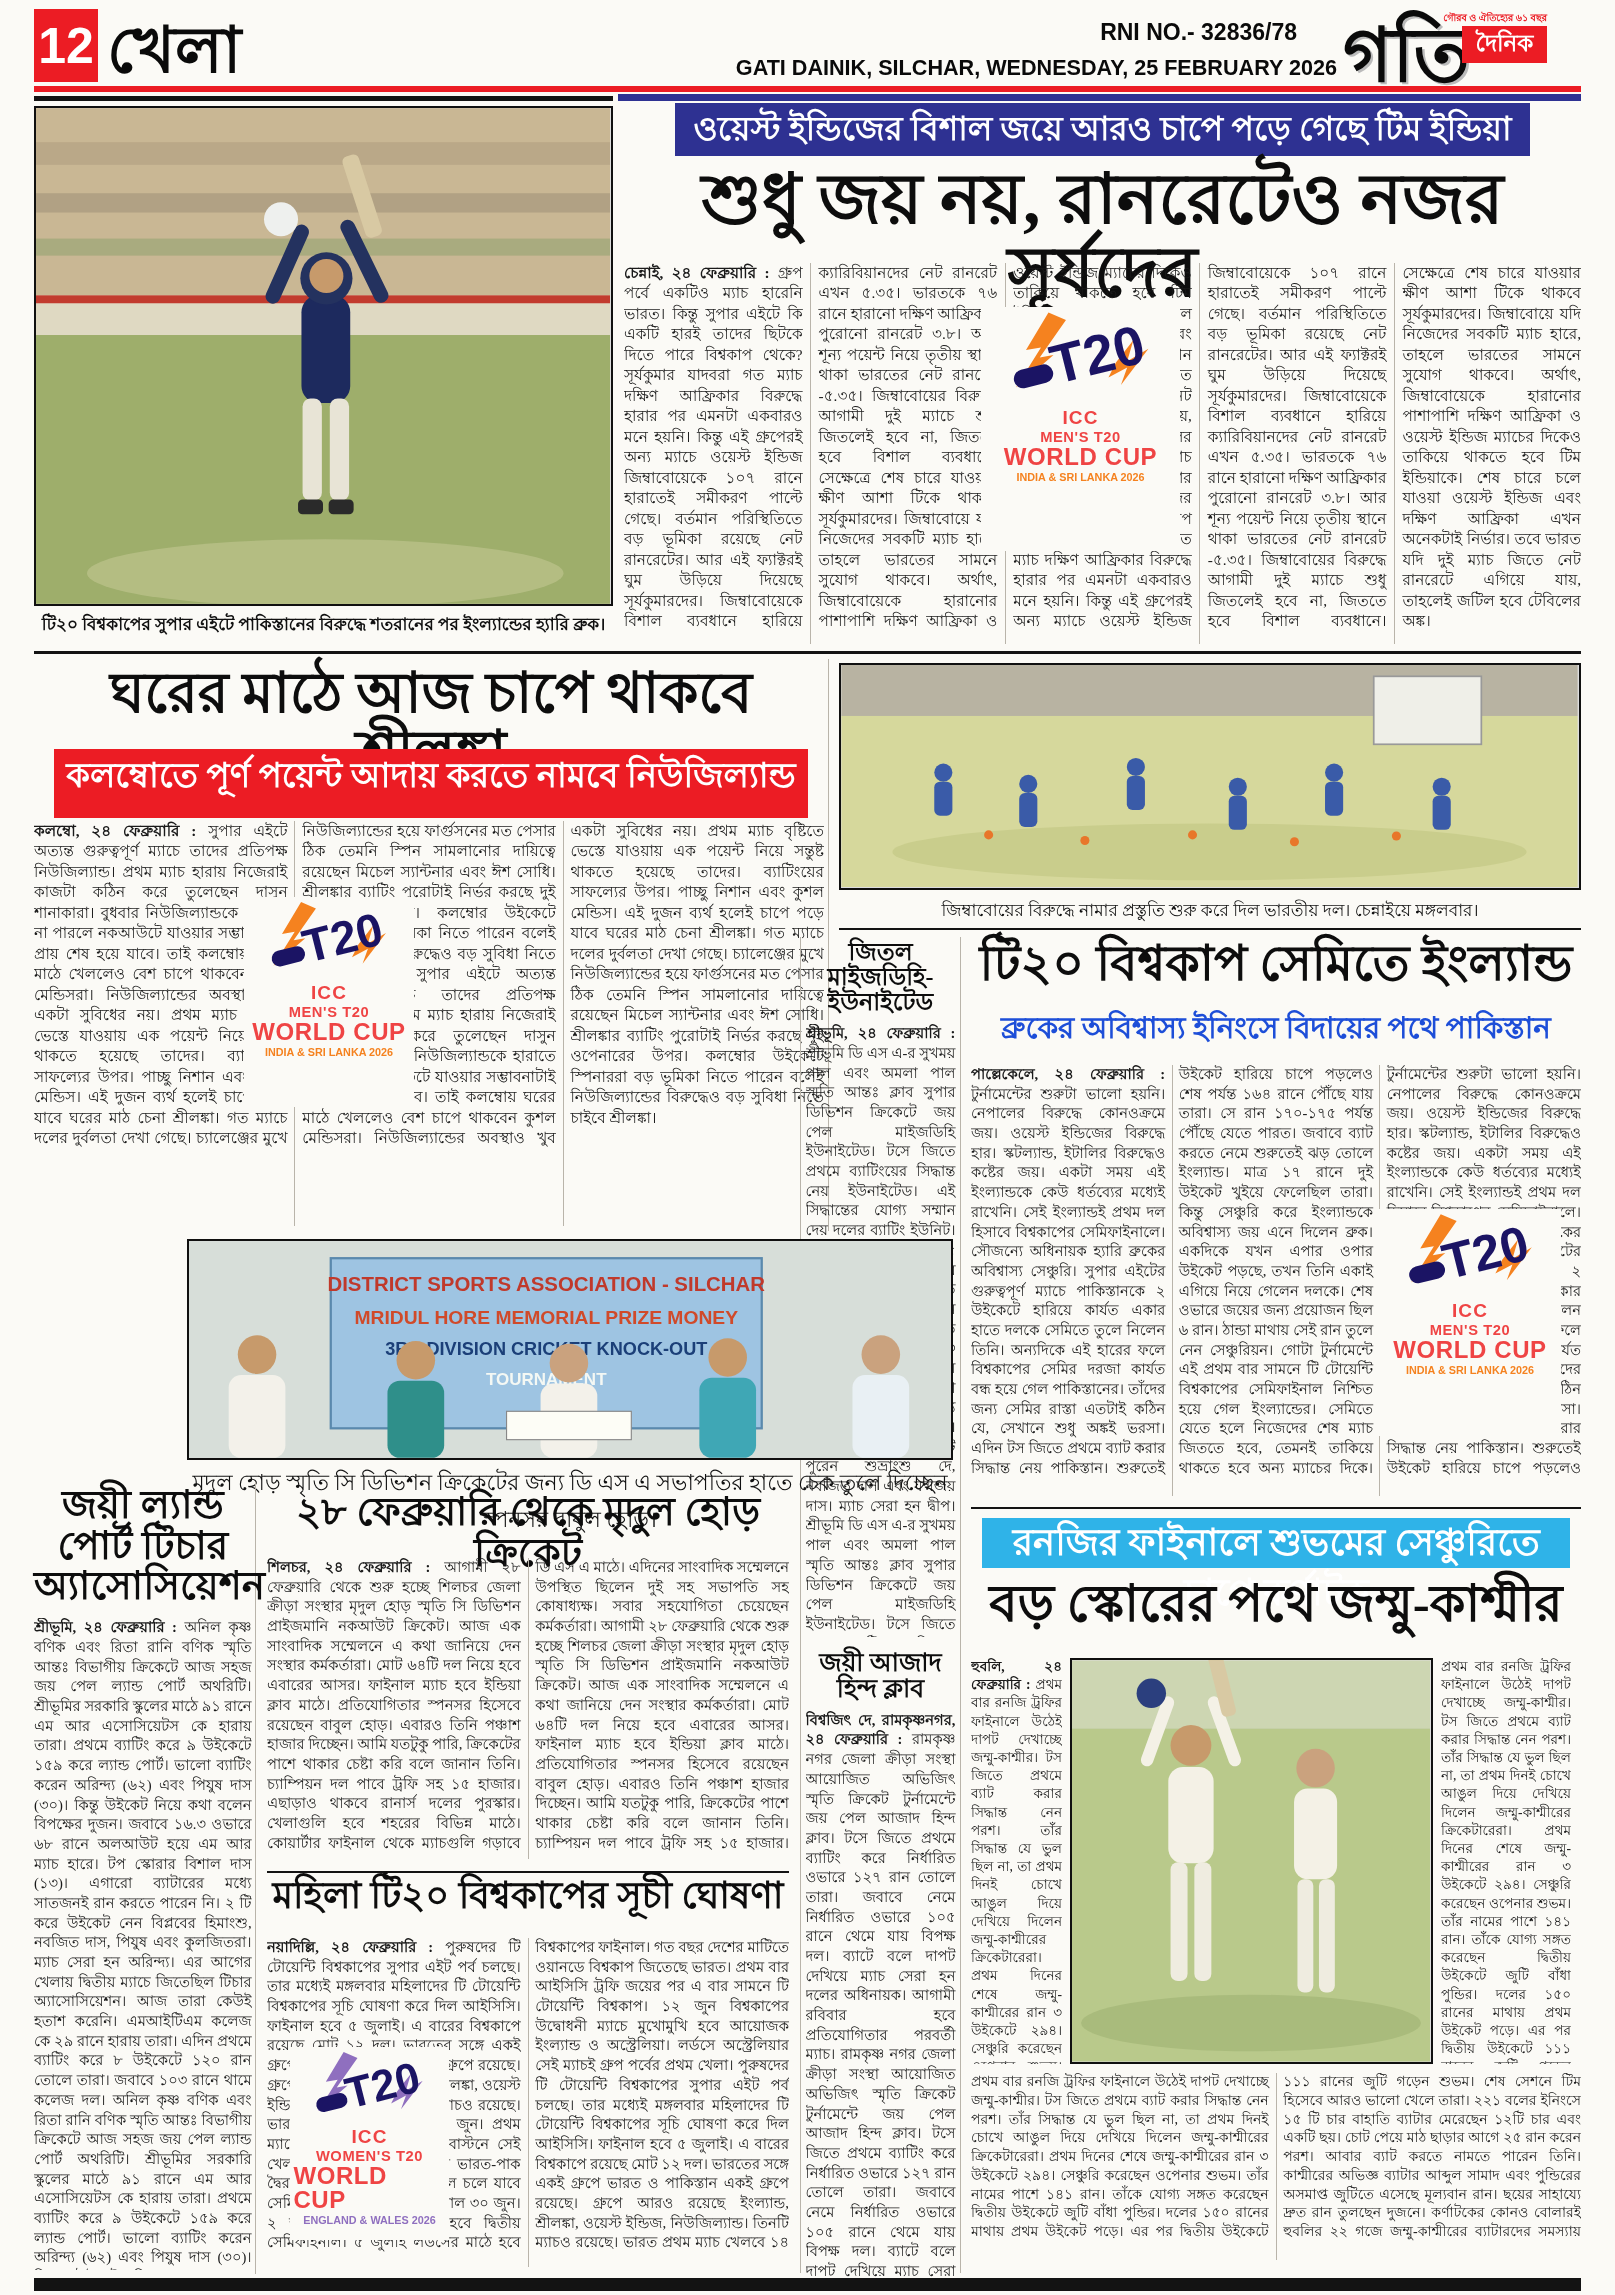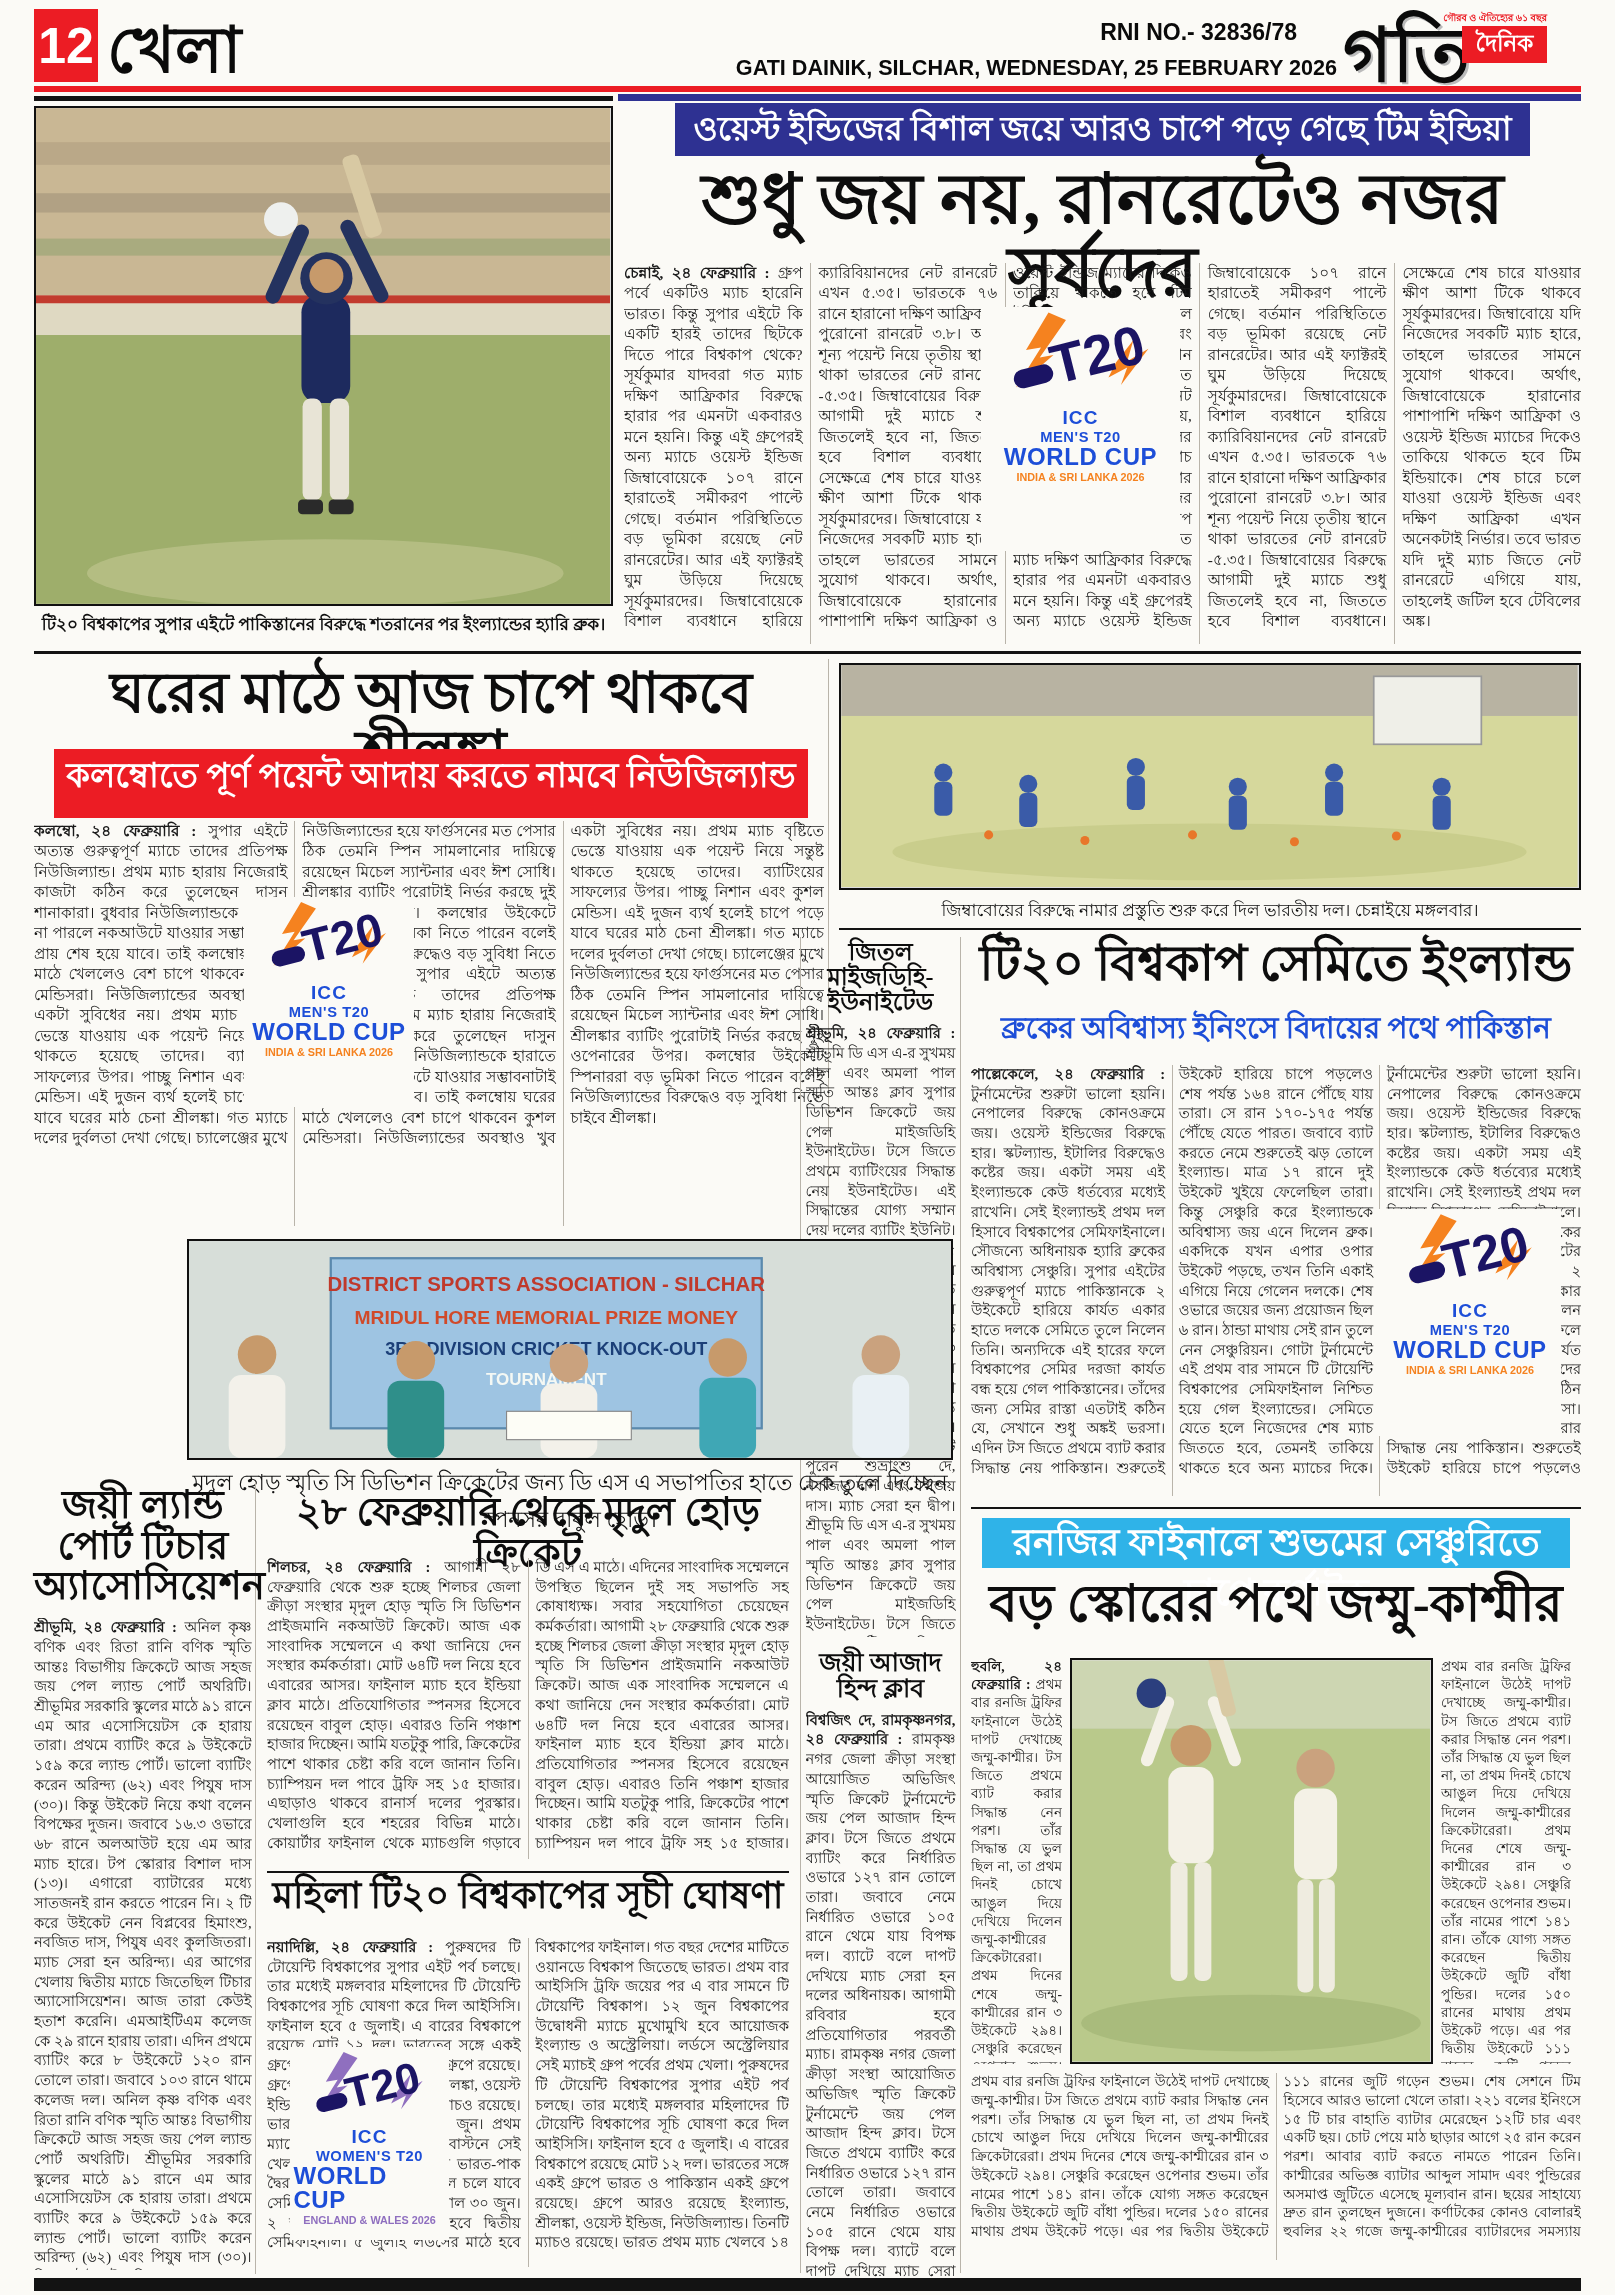--- a/index.html
+++ b/index.html
@@ -14,21 +14,21 @@
   .caption{text-align:center;color:#111;}
   .rule{background:#131313;}
   .photo{border:2.3px solid #101010;box-sizing:border-box;overflow:hidden;background:#ddd;}
   .logo-overlay{background:#fbfaf6;display:flex;flex-direction:column;align-items:center;
                 justify-content:flex-start;padding:3.4px;box-sizing:border-box;}
   .t20 .mark{width:78%;height:auto;display:block;}
   .t20 .l1{font-family:"Liberation Sans",sans-serif;font-weight:bold;font-size:19px;letter-spacing:1.1px;margin-top:-3.4px;}
   .t20 .l2{font-family:"Liberation Sans",sans-serif;font-weight:bold;font-size:14.7px;letter-spacing:0.6px;}
   .t20 .l3{font-family:"Liberation Sans",sans-serif;font-weight:bold;font-size:24px;letter-spacing:0.6px;line-height:1;}
   .t20 .l4{font-family:"Liberation Sans",sans-serif;font-weight:bold;font-size:10.8px;margin-top:2.3px;}
-  .navy{color:#1d4ed8;}
+  .navy{color:#ef4444;}
   .hdr-eng{font-family:"Liberation Sans",sans-serif;font-weight:bold;}
 </style>
 </head>
 <body>
 
 <div id="paper">
 
   <div class="abs" style="left:34px;top:4.5px;width:1547px;height:81px;">
     <div class="abs" style="left:0;top:4.5px;width:64px;height:73px;background:#ec1c24;color:#fff;
                 font-family:'Liberation Sans',sans-serif;font-weight:bold;font-size:50px;

